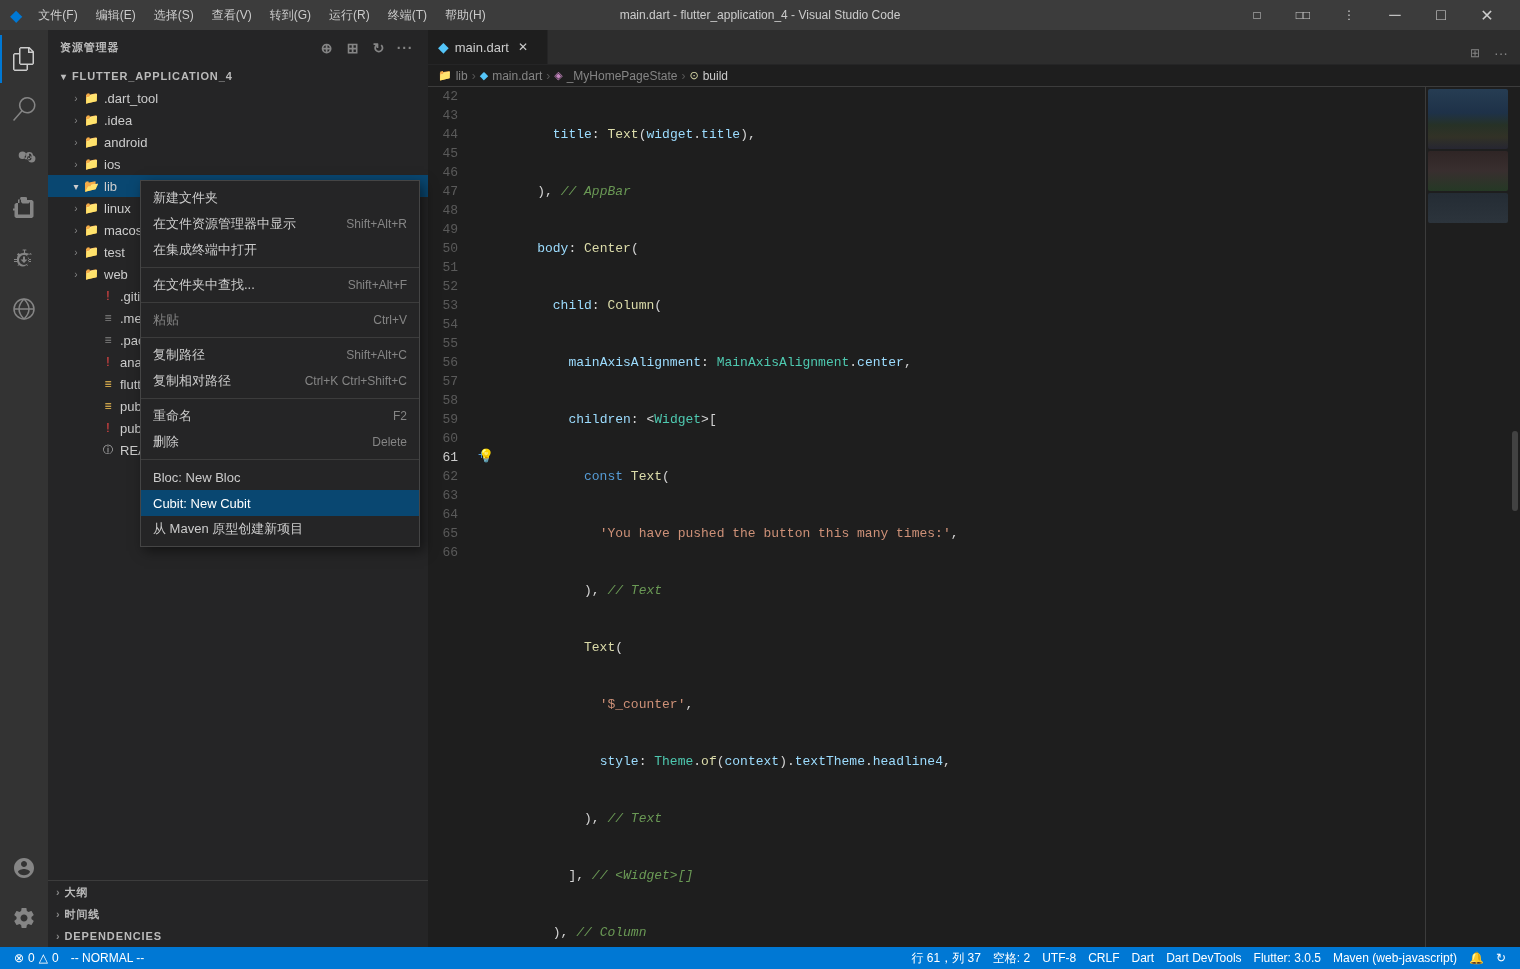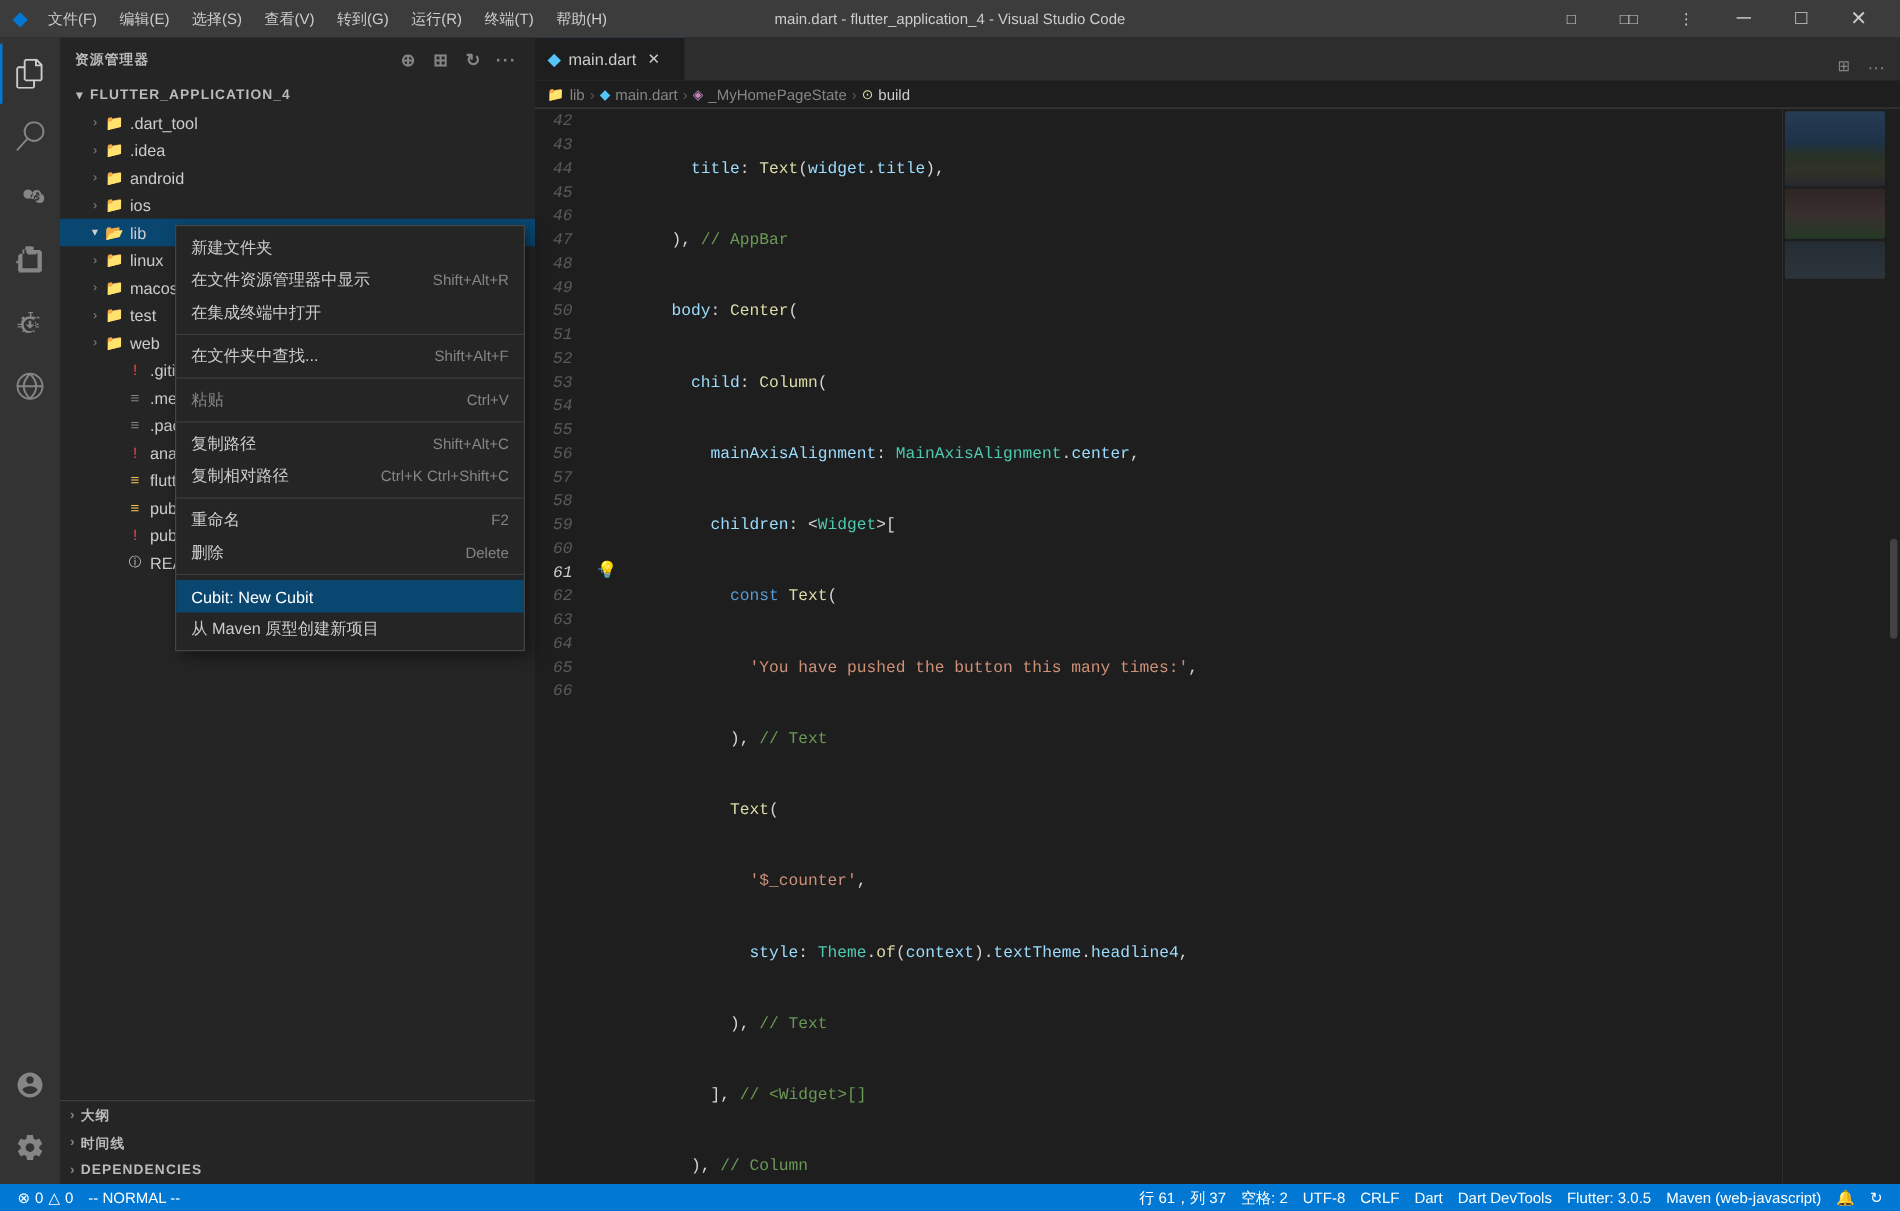--- a/index.html
+++ b/index.html
@@ -346,21 +346,20 @@
       width: 50px;
       background: #1e1e1e;
       color: #5a5a5a;
       text-align: right;
       padding: 0 8px 2px 0;
       font-family: 'Consolas', 'Courier New', monospace;
       font-size: 13px;
       line-height: 19px;
       flex-shrink: 0;
       user-select: none;
-      font-style: italic;
     }
     .line-number {
       height: 19px;
       padding-right: 12px;
     }
     .line-number.current { color: #cccccc; }
     .gutter {
       width: 20px;
       flex-shrink: 0;
       position: relative;
@@ -380,21 +379,21 @@
       color: #d4d4d4;
     }
     .code-line {
       height: 19px;
       position: relative;
     }
     
     .kw { color: #569cd6; }
     .fn { color: #dcdcaa; }
     .str { color: #ce9178; }
-    .cm { color: #6a9955; }
+    .cm { color: #6a9955; font-style: italic; }
     .cls { color: #4ec9b0; }
     .prop { color: #9cdcfe; }
     .punct { color: #d4d4d4; }
 
     
     .minimap {
       width: 85px;
       background: #1e1e1e;
       border-left: 1px solid #3c3c3c;
       flex-shrink: 0;
@@ -700,20 +699,23 @@
     <div class="ctx-separator"></div>
     <div class="ctx-item">
       <span>重命名</span>
       <span class="ctx-shortcut">F2</span>
     </div>
     <div class="ctx-item">
       <span>删除</span>
       <span class="ctx-shortcut">Delete</span>
     </div>
     <div class="ctx-separator"></div>
+    <div class="ctx-item">
+        <span>Bloc: New Bloc</span>
+      </div>
     <div class="ctx-item cubit-highlight" style="background:#094771; color:#ffffff;">
       <span>Cubit: New Cubit</span>
     </div>
     <div class="ctx-item">
         <span>从 Maven 原型创建新项目</span>
       </div>
   </div>
 
   <div class="editor-area">
 

